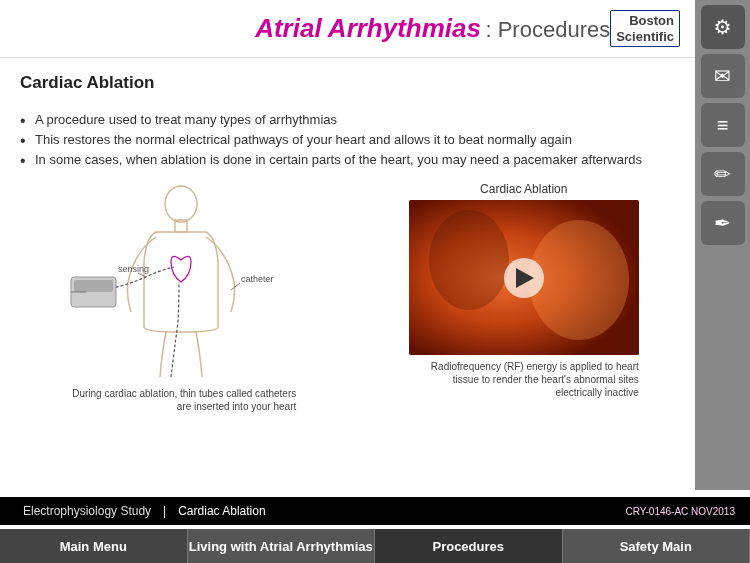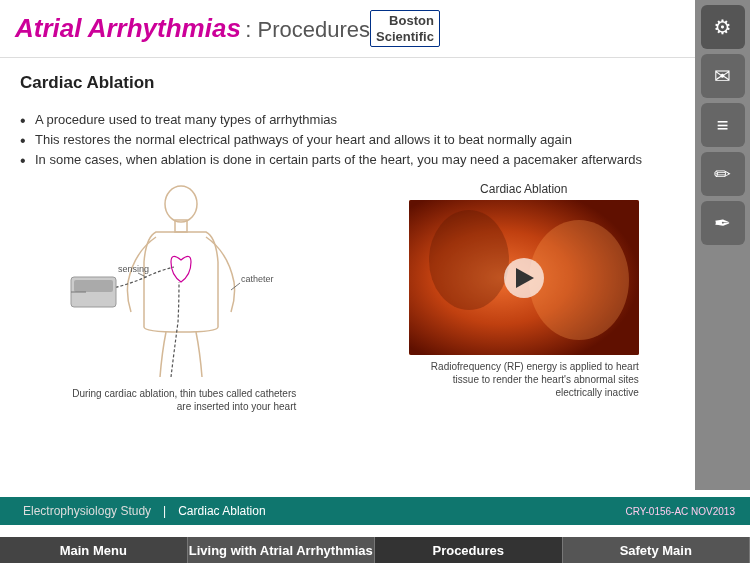--- a/index.html
+++ b/index.html
@@ -2,22 +2,22 @@
 <html><head>
   <meta charset="utf-8">
   <style>
     * { box-sizing: border-box; margin: 0; padding: 0; }
     body { width: 750px; height: 563px; font-family: Arial, sans-serif; background: #fff; overflow: hidden; position: relative; }
 
     
     .header {
       display: flex;
       align-items: center;
-      justify-content: flex-start;
-      padding: 10px 106px 10px 15px;
+      justify-content: flex-end;
+      padding: 10px 70px 10px 15px;
       border-bottom: 1px solid #ddd;
       background: #fff;
     }
     .header-title {
       font-size: 26px;
       color: #cc0099;
       font-style: italic;
       font-weight: bold;
     }
     .header-subtitle {
@@ -174,21 +174,21 @@
       position: relative;
     }
 
     
     .bottom-tabs {
       position: absolute;
       bottom: 0;
       left: 0;
       right: 0;
       display: flex;
-      height: 26px;
+      height: 34px;
       background: #555;
     }
     .tab {
       flex: 1;
       display: flex;
       align-items: center;
       justify-content: center;
       font-size: 13px;
       font-weight: bold;
       color: #fff;
@@ -202,21 +202,21 @@
       background: #444;
     }
 
     
     .sub-nav {
       position: absolute;
       bottom: 38px;
       left: 0;
       right: 0;
       height: 28px;
-      background: #0f766e;
+      background: #000000;
       display: flex;
       align-items: center;
       padding: 8px 15px;
     }
     .sub-nav-item {
       font-size: 12px;
       color: #fff;
       cursor: pointer;
       padding: 0 8px;
     }
@@ -338,21 +338,21 @@
       </div>
       <div class="img-caption">Radiofrequency (RF) energy is applied to heart tissue to render the heart's abnormal sites electrically inactive</div>
     </div>
   </div>
 </div>
 
 <div class="sub-nav">
   <span class="sub-nav-item inactive">Electrophysiology Study</span>
   <span class="sub-nav-divider">|</span>
   <span class="sub-nav-item">Cardiac Ablation</span>
-  <span class="sub-nav-code">CRY-0156-AC NOV2013</span>
+  <span class="sub-nav-code">CRY-0146-AC NOV2013</span>
 </div>
 
 <div class="bottom-tabs">
   <div class="tab main-menu">Main Menu</div>
   <div class="tab">Living with Atrial Arrhythmias</div>
   <div class="tab active">Procedures</div>
   <div class="tab">Safety Main</div>
 </div>
 
 </body></html>

